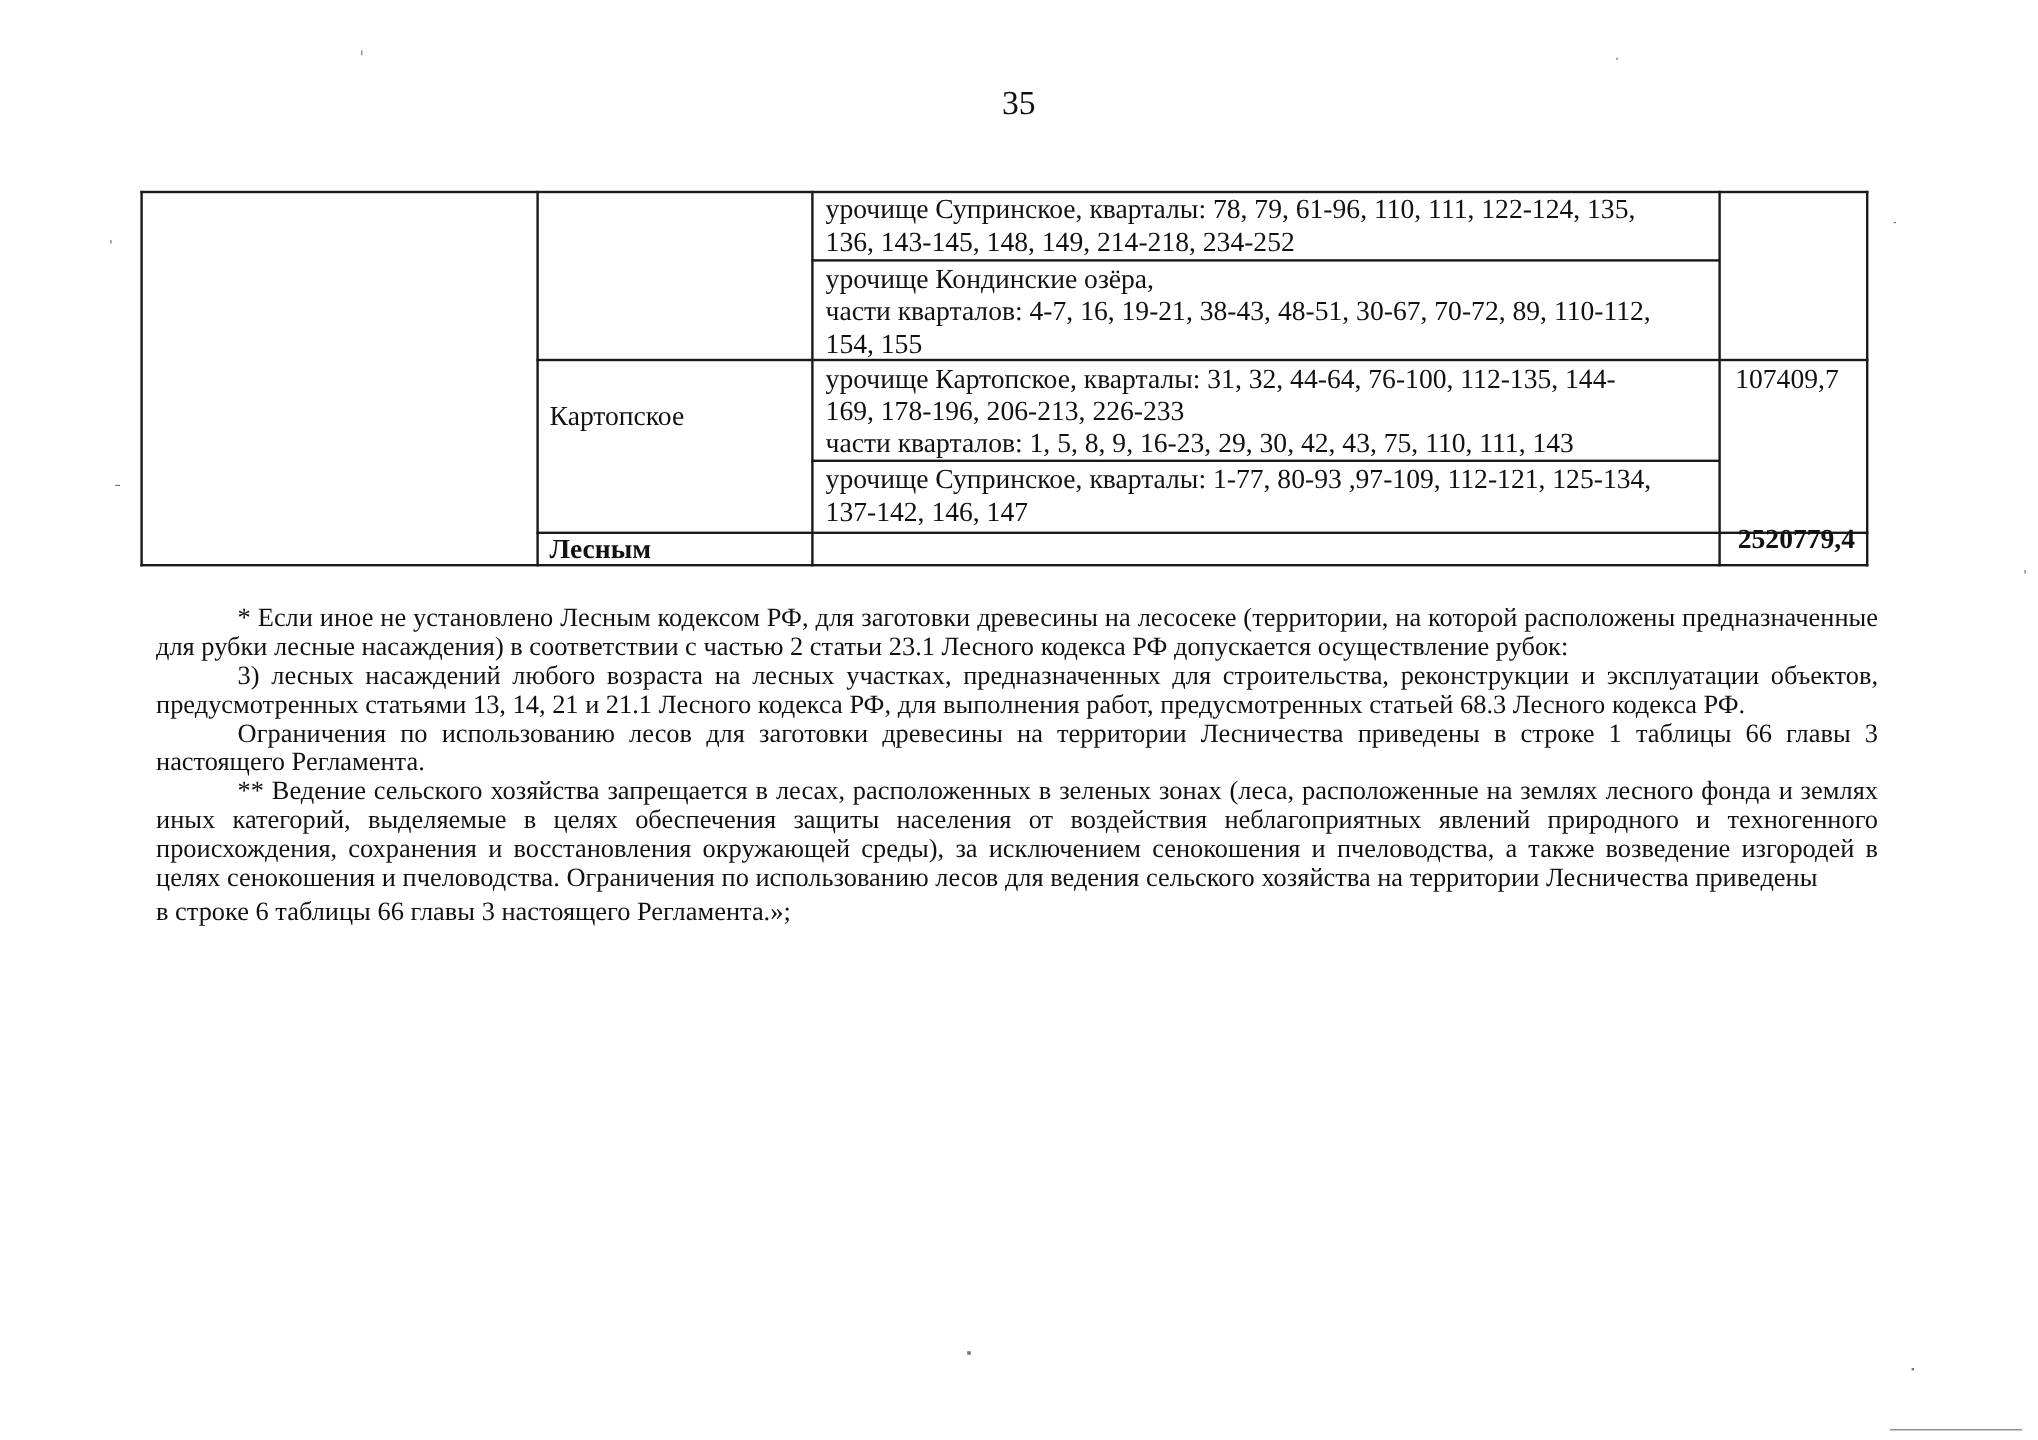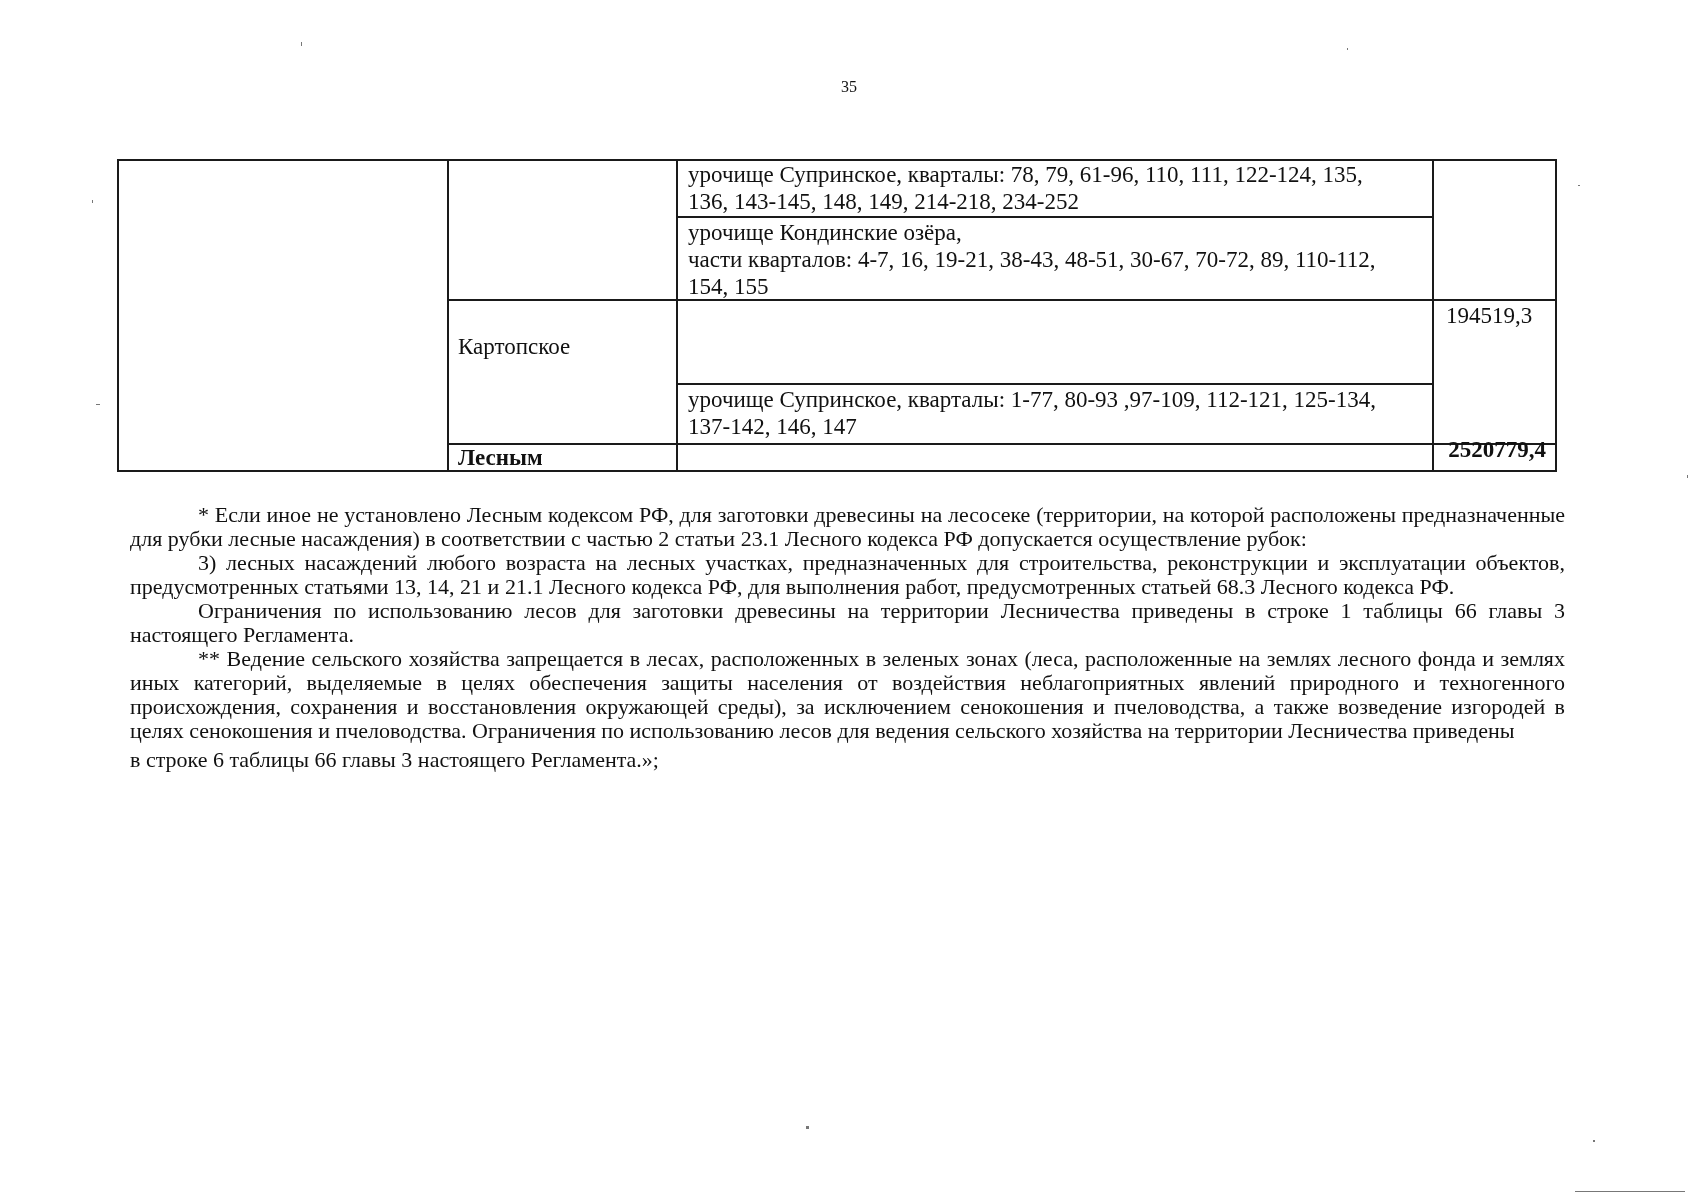--- a/index.html
+++ b/index.html
@@ -14,21 +14,21 @@
     overflow: hidden;
     font-family: "Liberation Serif", "DejaVu Serif", serif;
     color: #111111;
   }
   .page-number {
     position: absolute;
     top: 74px;
     left: 0;
     width: 1698px;
     text-align: center;
-    font-size: 16px;
+    font-size: 28px;
     line-height: 26px;
   }
   
   .tbl {
     position: absolute;
     left: 117px;
     top: 159px;
     width: 1440px;
     height: 313px;
   }
@@ -93,23 +93,26 @@
   <div class="line h" style="left:559px;top:224px;width:757px;"></div>
   <div class="line h" style="left:330px;top:284px;width:1110px;"></div>
 
   <div class="cell-text" style="left:571px;top:2px;width:740px;">урочище Супринское, кварталы: 78, 79, 61-96, 110, 111, 122-124, 135,
 136, 143-145, 148, 149, 214-218, 234-252</div>
   <div class="cell-text" style="left:571px;top:60px;width:740px;">урочище Кондинские озёра,
 части кварталов: 4-7, 16, 19-21, 38-43, 48-51, 30-67, 70-72, 89, 110-112,
 154, 155</div>
 
   <div class="cell-text" style="left:341px;top:174px;width:210px;">Картопское</div>
+  <div class="cell-text" style="left:571px;top:143px;width:740px;">урочище Картопское, кварталы: 31, 32, 44-64, 76-100, 112-135, 144-
+169, 178-196, 206-213, 226-233
+части кварталов: 1, 5, 8, 9, 16-23, 29, 30, 42, 43, 75, 110, 111, 143</div>
   <div class="cell-text" style="left:571px;top:227px;width:740px;">урочище Супринское, кварталы: 1-77, 80-93 ,97-109, 112-121, 125-134,
 137-142, 146, 147</div>
-  <div class="cell-text" style="left:1329px;top:143px;width:110px;">194519,3</div>
+  <div class="cell-text" style="left:1329px;top:143px;width:110px;">107409,7</div>
 
   <div class="cell-text bold" style="left:341px;top:285px;width:210px;">Лесным</div>
   <div class="cell-text bold" style="left:1322px;top:277px;width:116px;text-align:center;">2520779,4</div>
 </div>
 
 <div class="notes">
   <p>* Если иное не установлено Лесным кодексом РФ, для заготовки древесины на лесосеке (территории, на которой расположены предназначенные для рубки лесные насаждения) в соответствии с частью 2 статьи 23.1 Лесного кодекса РФ допускается осуществление рубок:</p>
   <p>3) лесных насаждений любого возраста на лесных участках, предназначенных для строительства, реконструкции и эксплуатации объектов, предусмотренных статьями 13, 14, 21 и 21.1 Лесного кодекса РФ, для выполнения работ, предусмотренных статьей 68.3 Лесного кодекса РФ.</p>
   <p>Ограничения по использованию лесов для заготовки древесины на территории Лесничества приведены в строке 1 таблицы 66 главы 3 настоящего Регламента.</p>
   <p>** Ведение сельского хозяйства запрещается в лесах, расположенных в зеленых зонах (леса, расположенные на землях лесного фонда и землях иных категорий, выделяемые в целях обеспечения защиты населения от воздействия неблагоприятных явлений природного и техногенного происхождения, сохранения и восстановления окружающей среды), за исключением сенокошения и пчеловодства, а также возведение изгородей в целях сенокошения и пчеловодства. Ограничения по использованию лесов для ведения сельского хозяйства на территории Лесничества приведены</p>

